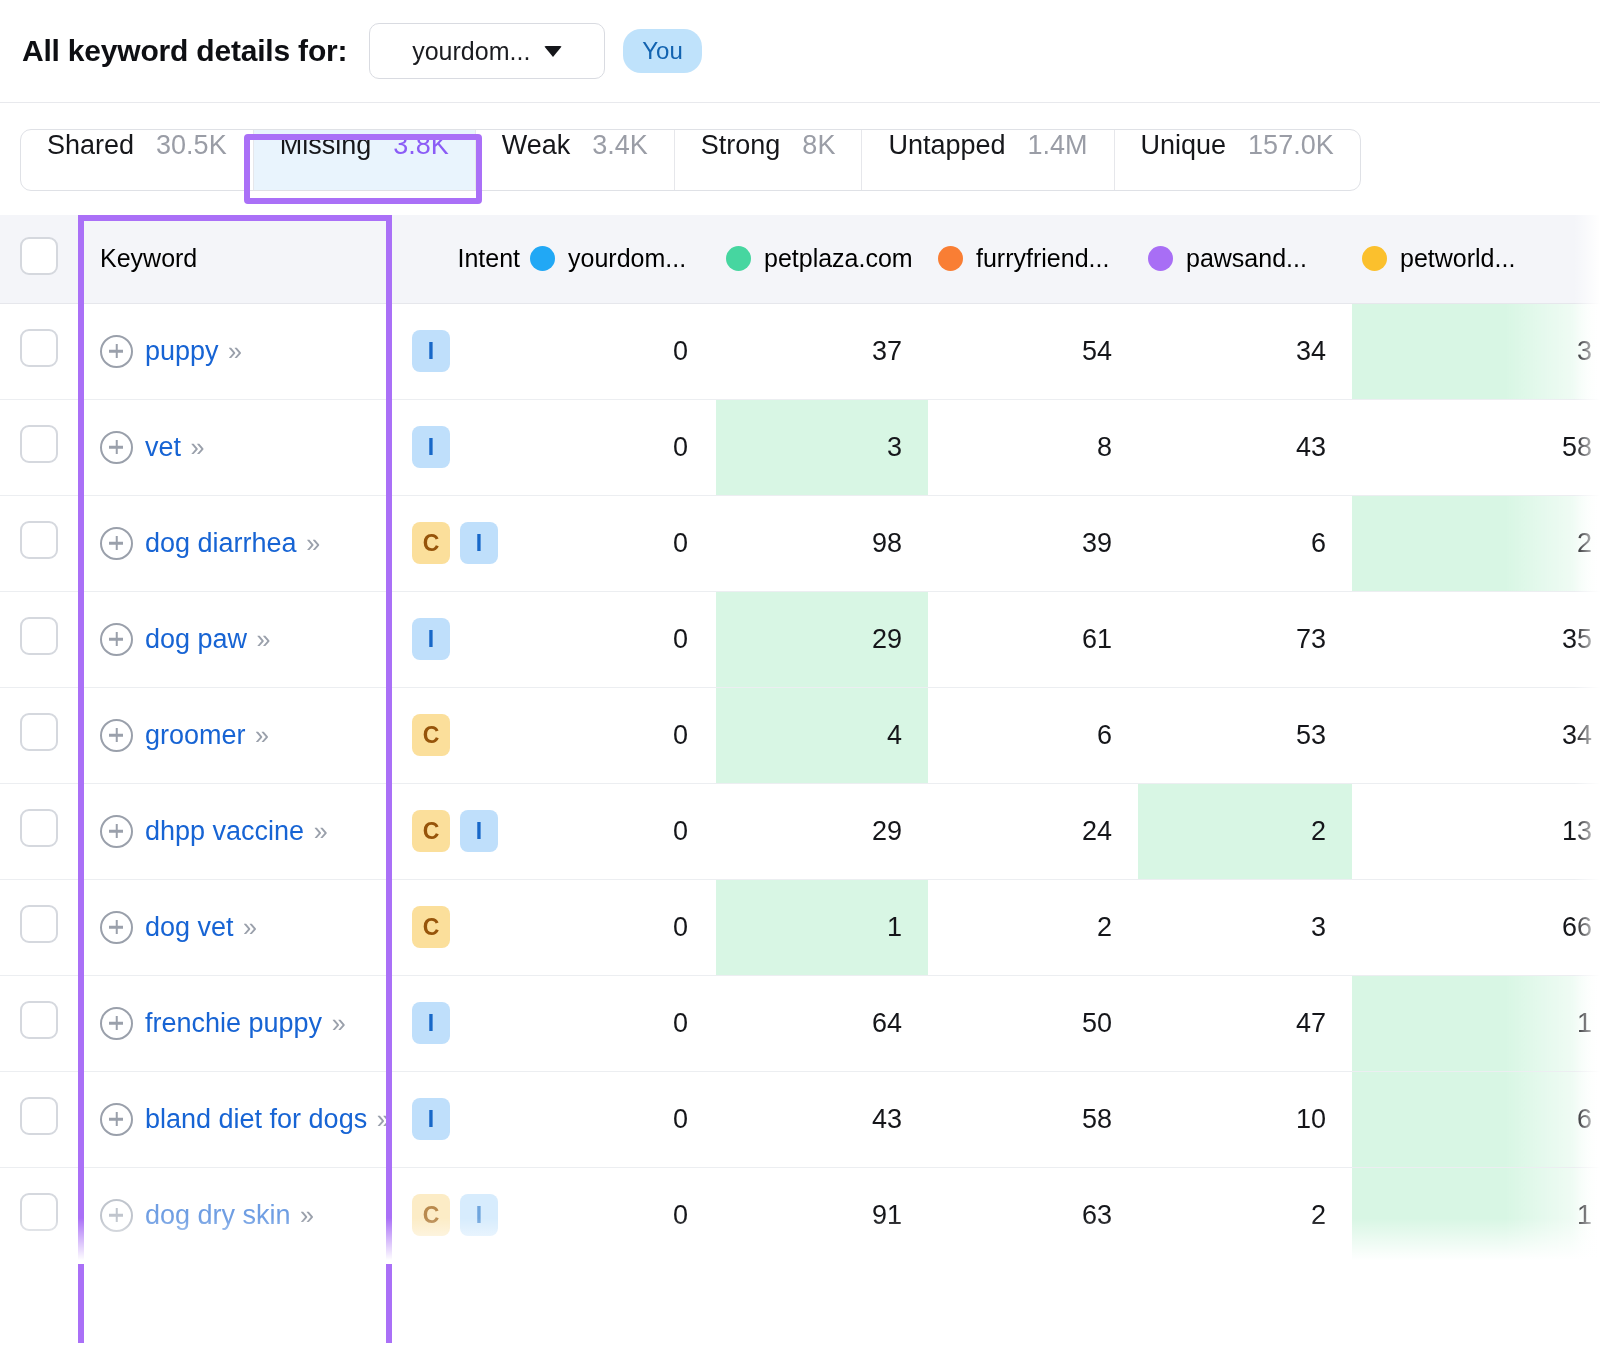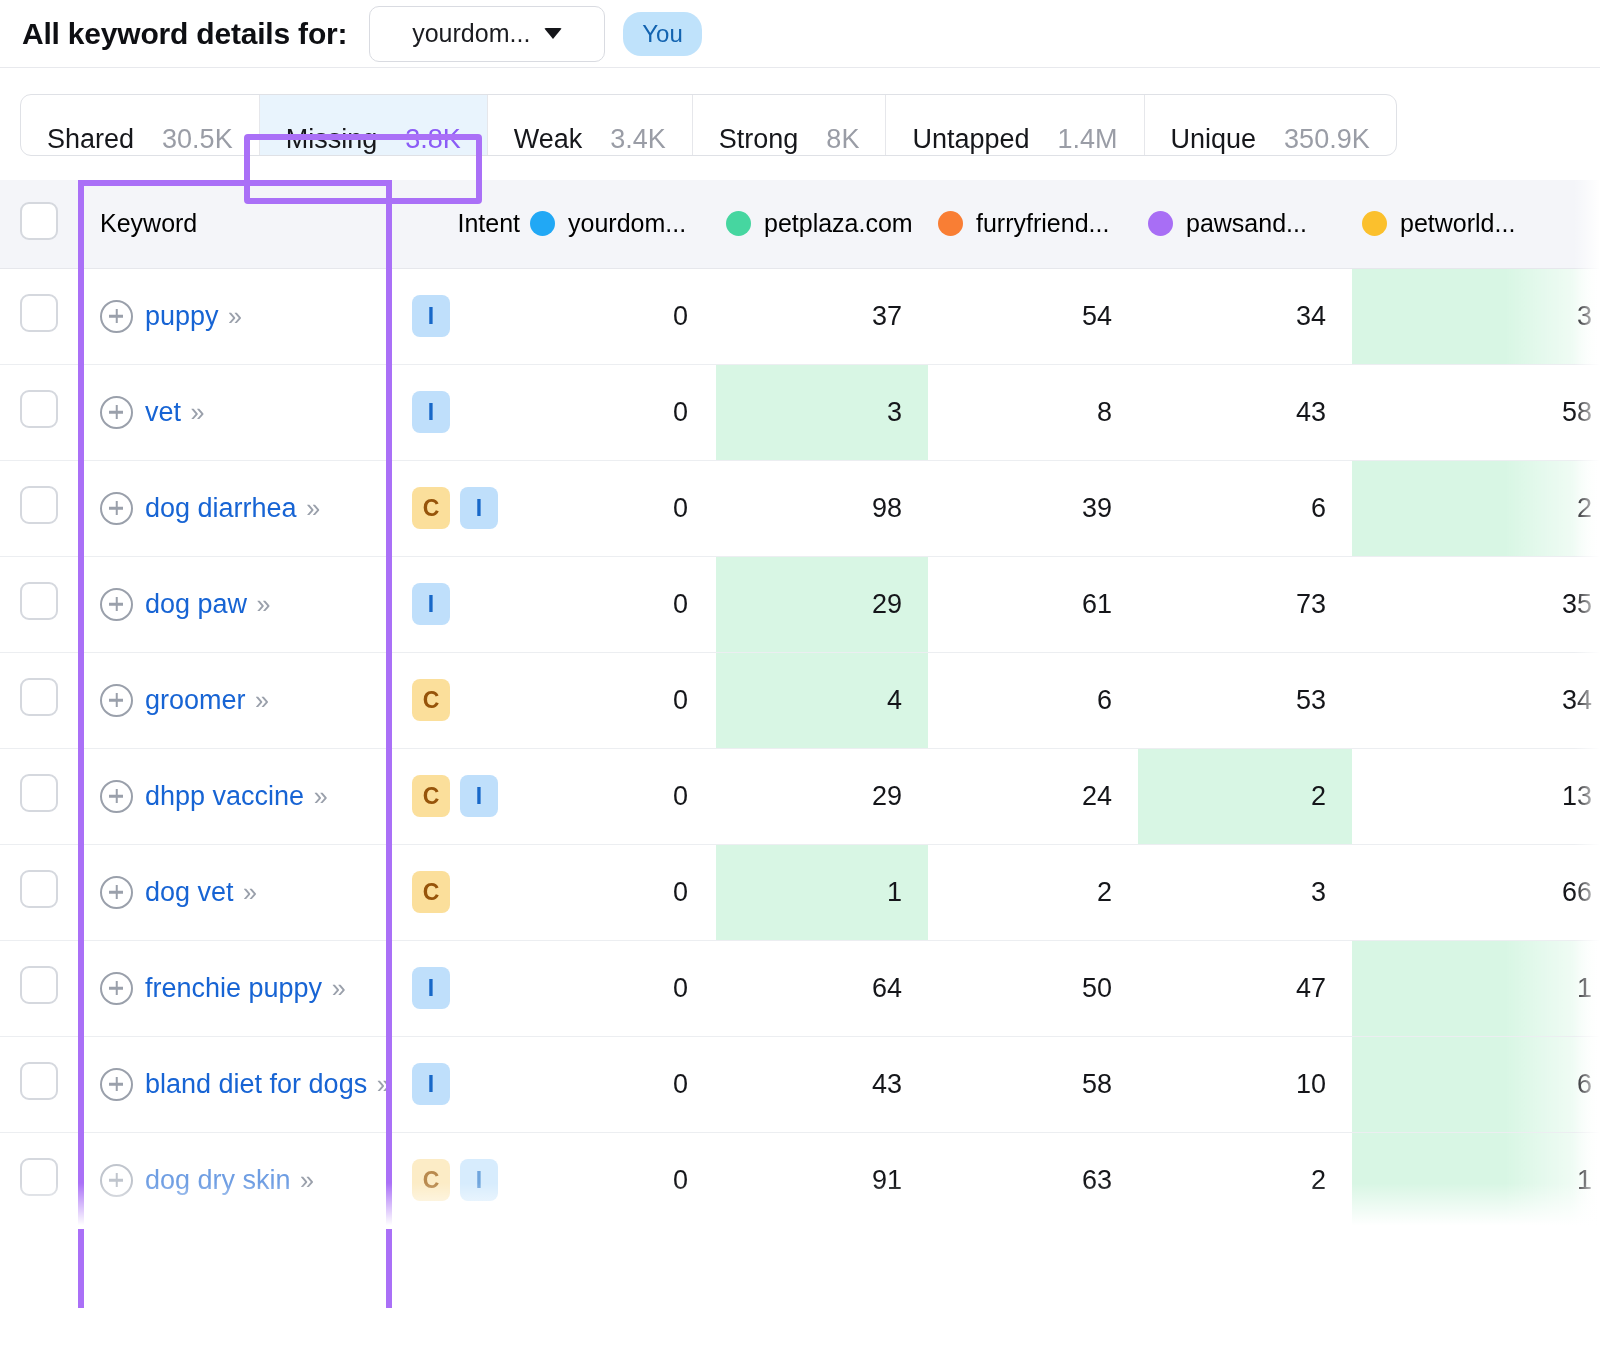--- a/index.html
+++ b/index.html
@@ -6,21 +6,21 @@
   html, body {
     width: 1600px;
     height: 1368px;
     background: #ffffff;
     font-family: "Liberation Sans", sans-serif;
     overflow: hidden;
   }
 
   
   #header-bar {
-    height: 68px;
+    height: 103px;
     display: flex;
     align-items: center;
     padding-left: 22px;
     border-bottom: 1px solid #e8e9ed;
     background: #ffffff;
   }
   #page-title {
     font-size: 30px;
     font-weight: bold;
     color: #0e0f13;
@@ -64,22 +64,22 @@
   #tabs {
     display: inline-flex;
     border: 1px solid #dfe1e6;
     border-radius: 11px;
     height: 62px;
     overflow: visible;
     background: #ffffff;
   }
   .tab {
     display: flex;
-    align-items: flex-end;
-    gap: 28px;
+    align-items: flex-start;
+    gap: 22px;
     padding: 0 26px;
     font-size: 27px;
     color: #16171b;
     border-right: 1px solid #e6e7eb;
     position: relative;
   }
   .tab:last-child { border-right: none; }
   .tab .cnt { color: #9a9da6; }
   .tab.active {
     background: #e9f4fd;
@@ -249,21 +249,21 @@
       <div class="tab">
         <span>Strong</span>
         <span class="cnt">8K</span>
       </div>
       <div class="tab">
         <span>Untapped</span>
         <span class="cnt">1.4M</span>
       </div>
       <div class="tab">
         <span>Unique</span>
-        <span class="cnt">350.9K</span>
+        <span class="cnt">157.0K</span>
       </div>
     </div>
 </div>
 <div id="tab-highlight"></div>
 
 <div id="table-area">
   <table id="kw-table">
     <colgroup>
       <col class="c-chk">
         <col class="c-kw">

